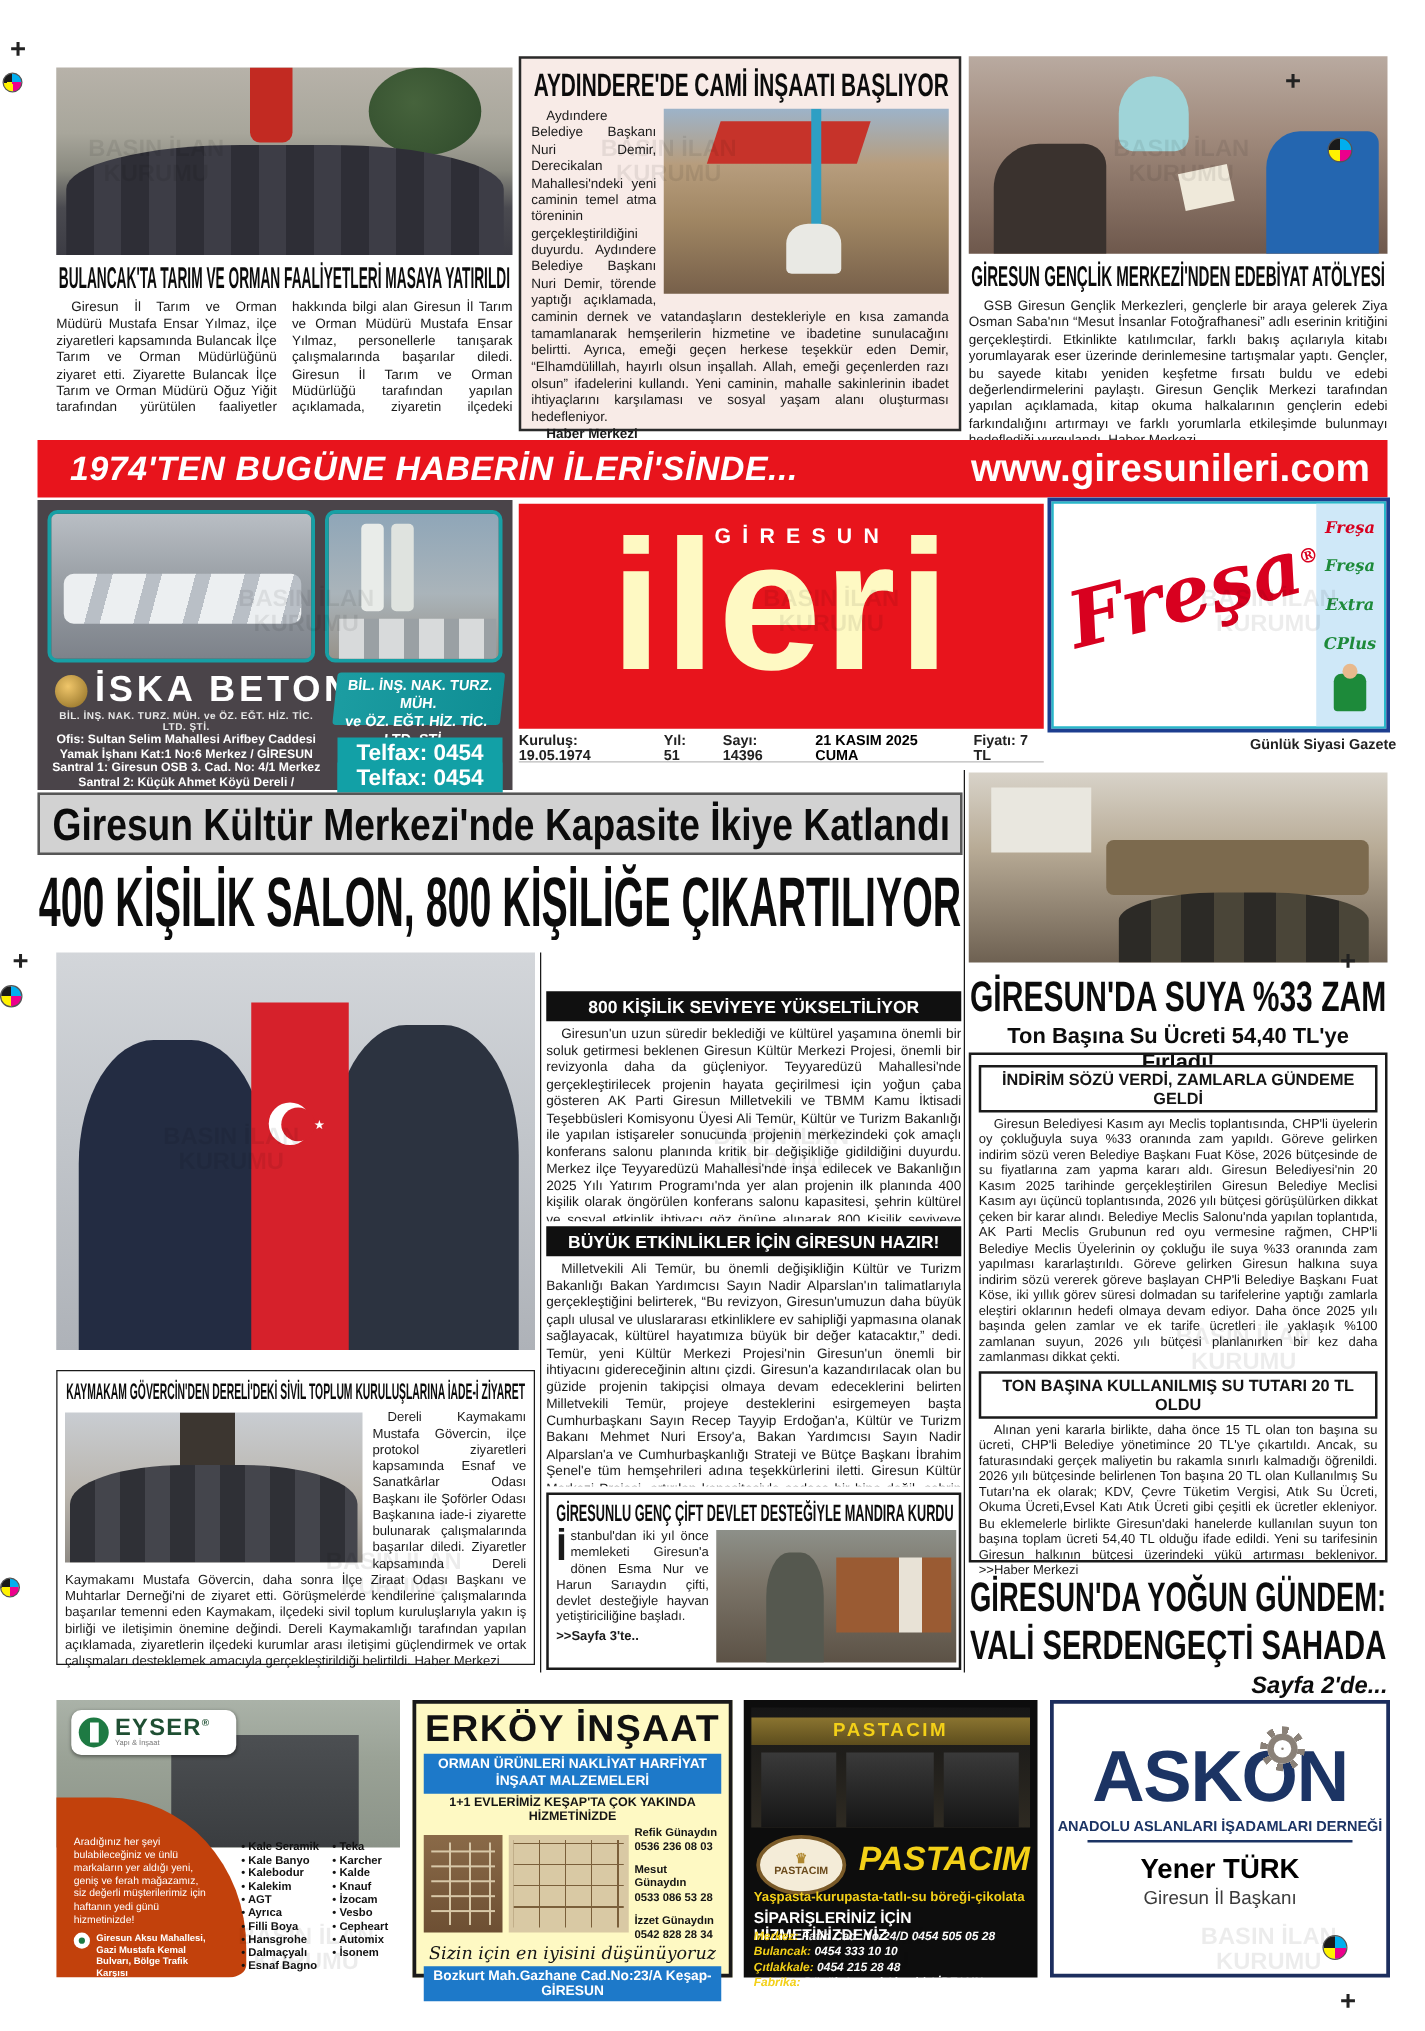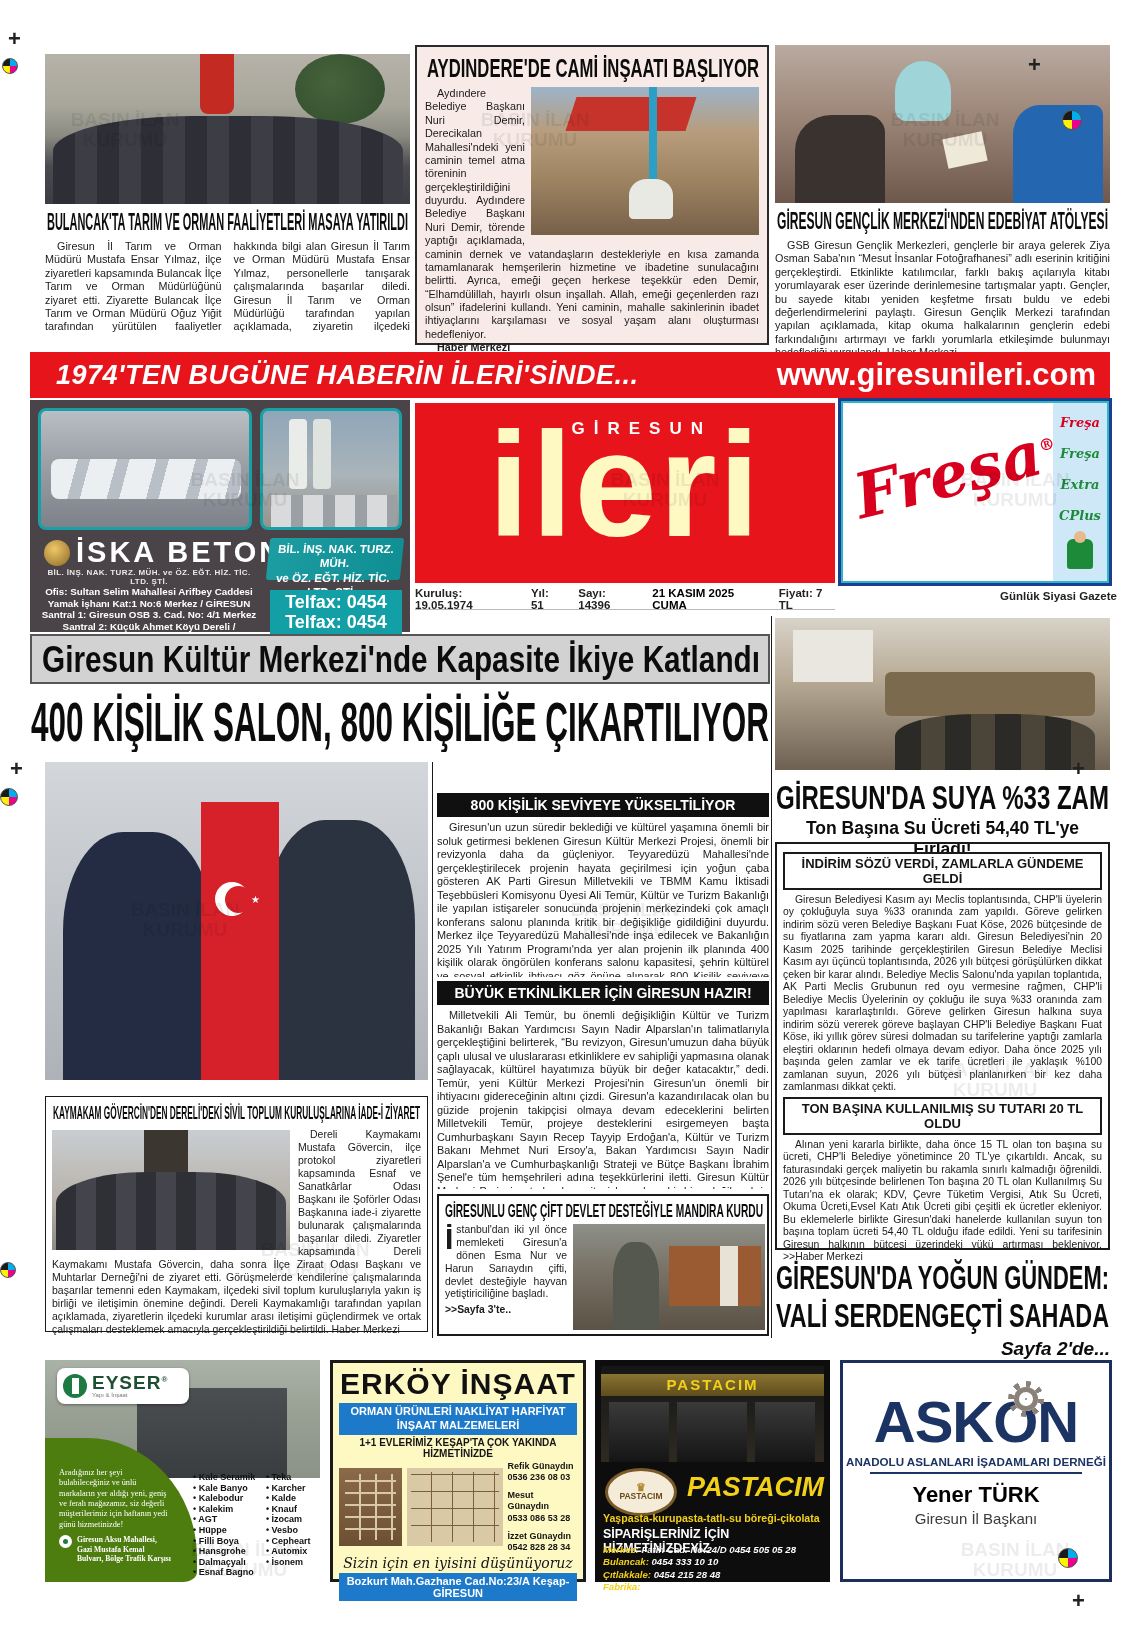--- a/index.html
+++ b/index.html
@@ -79,22 +79,22 @@
   .dropcap { float: left; font-weight: bold; font-size: 30px; line-height: 0.8; padding: 3px 3px 0 0; }
 
   
   #kaymakam { border: 1px solid #1a1a1a; padding: 5px 6px; background: #fff; }
 
   
   #gundem-more { font-style: italic; font-weight: bold; font-size: 19px; text-align: right; color: #0c0c0c; }
 
   
   #eyser { background: #fff; overflow: hidden; }
-  #eyser .green { position: absolute; left: 0; top: 78px; width: 152px; height: 144px; background: #4d7c0f;
-        border-radius: 0 110px 14px 0 / 0 120px 10px 0; color: #fff; padding: 30px 26px 6px 14px; font-family: Liberation Serif, serif; }
+  #eyser .green { position: absolute; left: 0; top: 78px; width: 152px; height: 144px; background: #c2410c;
+        border-radius: 0 110px 14px 0 / 0 120px 10px 0; color: #fff; padding: 30px 26px 6px 14px; }
   #eyser .green .blurb { font-size: 8.3px; line-height: 1.25; }
   #eyser .contact { display: flex; gap: 5px; margin-top: 5px; align-items: flex-start; }
   #eyser .cicon { width: 13px; height: 13px; min-width: 13px; border-radius: 50%; background: #fff; position: relative; }
   #eyser .cicon::after { content: ""; position: absolute; left: 4px; top: 4px; width: 5px; height: 5px;
         background: #1e7a43; border-radius: 50%; }
   #eyser .ctext { font-size: 7.6px; line-height: 1.25; font-weight: bold; }
   #eyser .logojar { position: absolute; left: 12px; top: 8px; width: 132px; height: 36px; background: #fff;
         border-radius: 8px; display: flex; align-items: center; gap: 5px; padding: 3px 6px; box-shadow: 0 1px 3px rgba(0,0,0,.4); }
   #eyser .eicon { width: 24px; height: 24px; border-radius: 50%; background: #1e7a43; position: relative; }
   #eyser .eicon::after { content: ""; position: absolute; left: 9px; top: 4px; width: 7px; height: 16px; background: #fff; }
@@ -392,21 +392,21 @@
       </div>
 
     </div>
     <div class="brands">
       <ul class="bcol" style="width:70px">
         <li>Kale Seramik</li>
         <li>Kale Banyo</li>
         <li>Kalebodur</li>
         <li>Kalekim</li>
         <li>AGT</li>
-        <li>Hüppe</li>
+        <li>Ayrıca</li>
         <li>Filli Boya</li>
         <li>Hansgrohe</li>
         <li>Dalmaçyalı</li>
         <li>Esnaf Bagno</li>
       </ul>
       <ul class="bcol" style="width:55px">
         <li>Teka</li>
         <li>Karcher</li>
         <li>Kalde</li>
         <li>Knauf</li>

